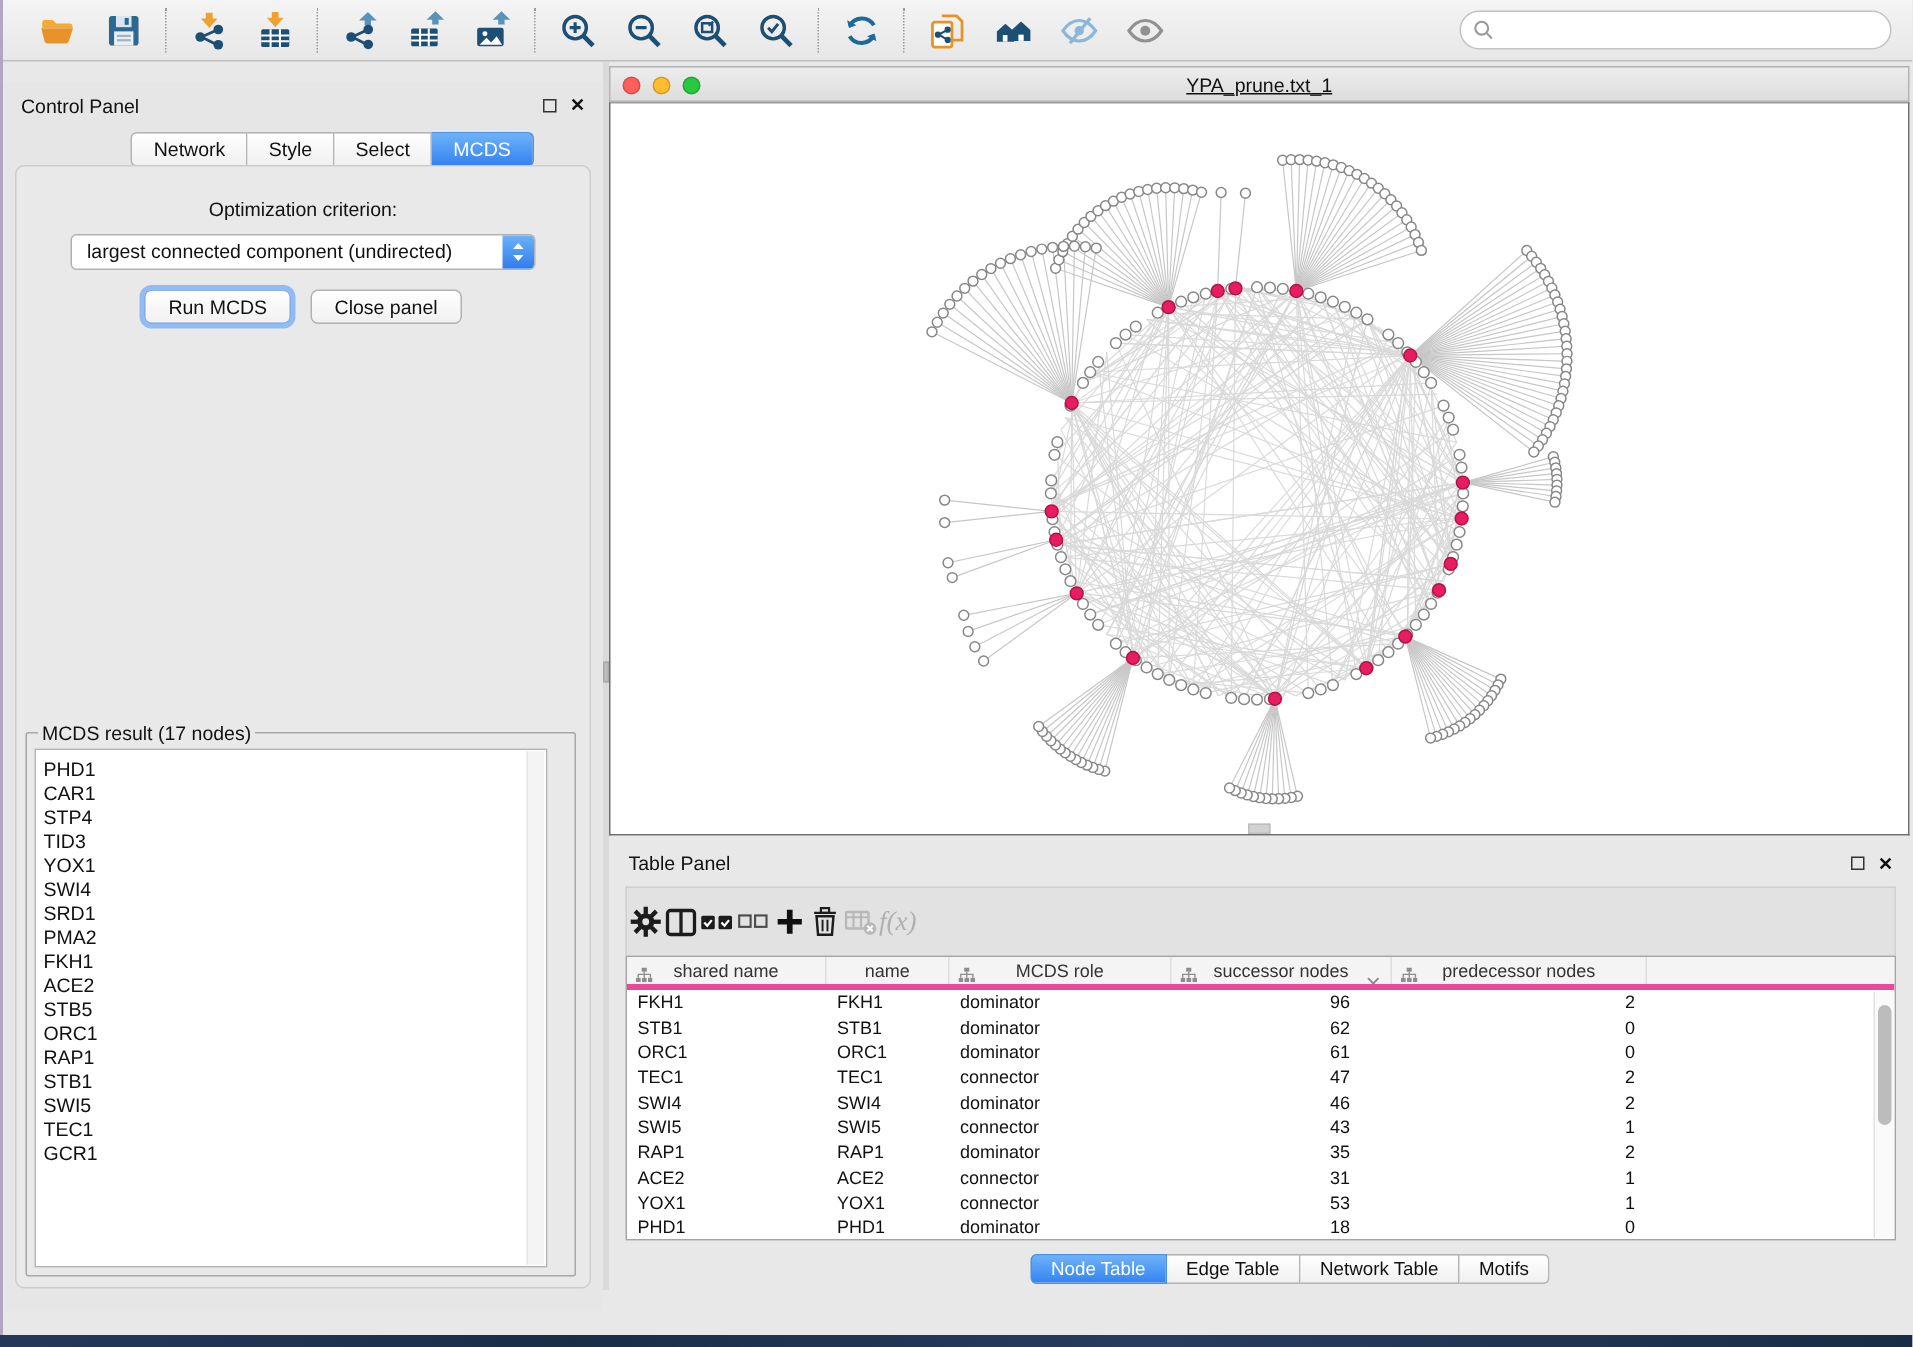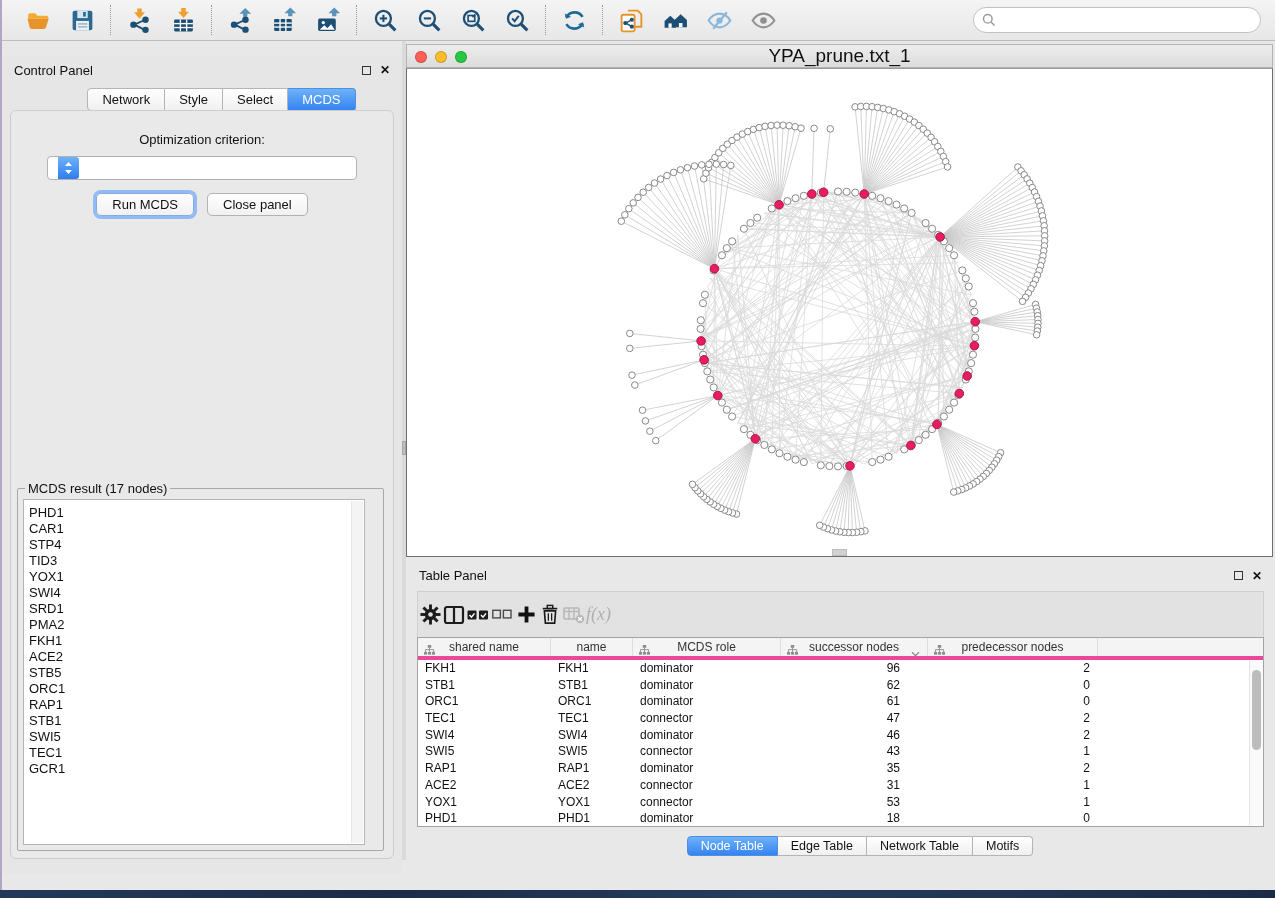--- a/index.html
+++ b/index.html
@@ -63,21 +63,21 @@
   .list-item { height:16px; }
 
   .v-split { position:absolute; left:402px; top:41px; width:4px; height:819px; background:#dadada; }
   .v-handle { position:absolute; left:0; top:400px; width:4px; height:14px; background:#bdbdbd; border:1px solid #a8a8a8; }
 
   
   .net-titlebar { position:absolute; left:406px; top:44px; right:2px; height:24px;
     background:linear-gradient(#ededed,#dcdcdc); border:1px solid #b3b3b3; display:flex; align-items:center; }
   .lights { position:absolute; left:8px; top:6px; display:flex; }
   .light { width:12px; height:12px; border-radius:50%; margin-right:8px; box-shadow:inset 0 0 0 1px rgba(0,0,0,.18); }
-  .net-title { margin:0 auto; font-size:19px; color:#111; }
+  .net-title { margin:0 auto; font-size:13px; color:#111;text-decoration:underline; }
   .net-canvas { position:absolute; left:406px; top:68px; right:2px; height:489px; background:#fff;
     border:1px solid #6e6e6e; border-top:1px solid #9c9c9c; }
   .net-canvas svg { display:block; width:100%; height:100%; }
   .h-split-handle { position:absolute; left:calc(50% - 8px); bottom:0; width:15px; height:7px;
     background:#d2d2d2; border:1px solid #bdbdbd; }
 
   
   .table-panel { position:absolute; left:406px; top:563px; right:0; height:297px; background:#e8e8e8; }
   .tp-header { height:25px; display:flex; align-items:center; padding:0 13px; font-size:13px; }
   .tp-toolbar { position:absolute; left:11px; right:11px; top:28px; height:46px; background:#e2e2e2;
@@ -301,20 +301,21 @@
     </div>
     <div class="seg cp-tabs">
       <div class="tab">Network</div>
       <div class="tab">Style</div>
       <div class="tab">Select</div>
       <div class="tab active">MCDS</div>
     </div>
     <div class="cp-body">
       <div class="opt-label">Optimization criterion:</div>
       <div class="dropdown">
+        <span class="dd-text">largest connected component (undirected)</span>
         <span class="dd-btn">
           <svg width="9" height="14" viewBox="0 0 9 14">
               <path d="M4.5 1L8 5H1z" fill="#fff"></path>
               <path d="M4.5 13L1 9h7z" fill="#fff"></path>
             </svg>
         </span>
       </div>
       <div class="btn-row">
         <button class="btn focus-ring">Run MCDS</button>
         <button class="btn">Close panel</button>

